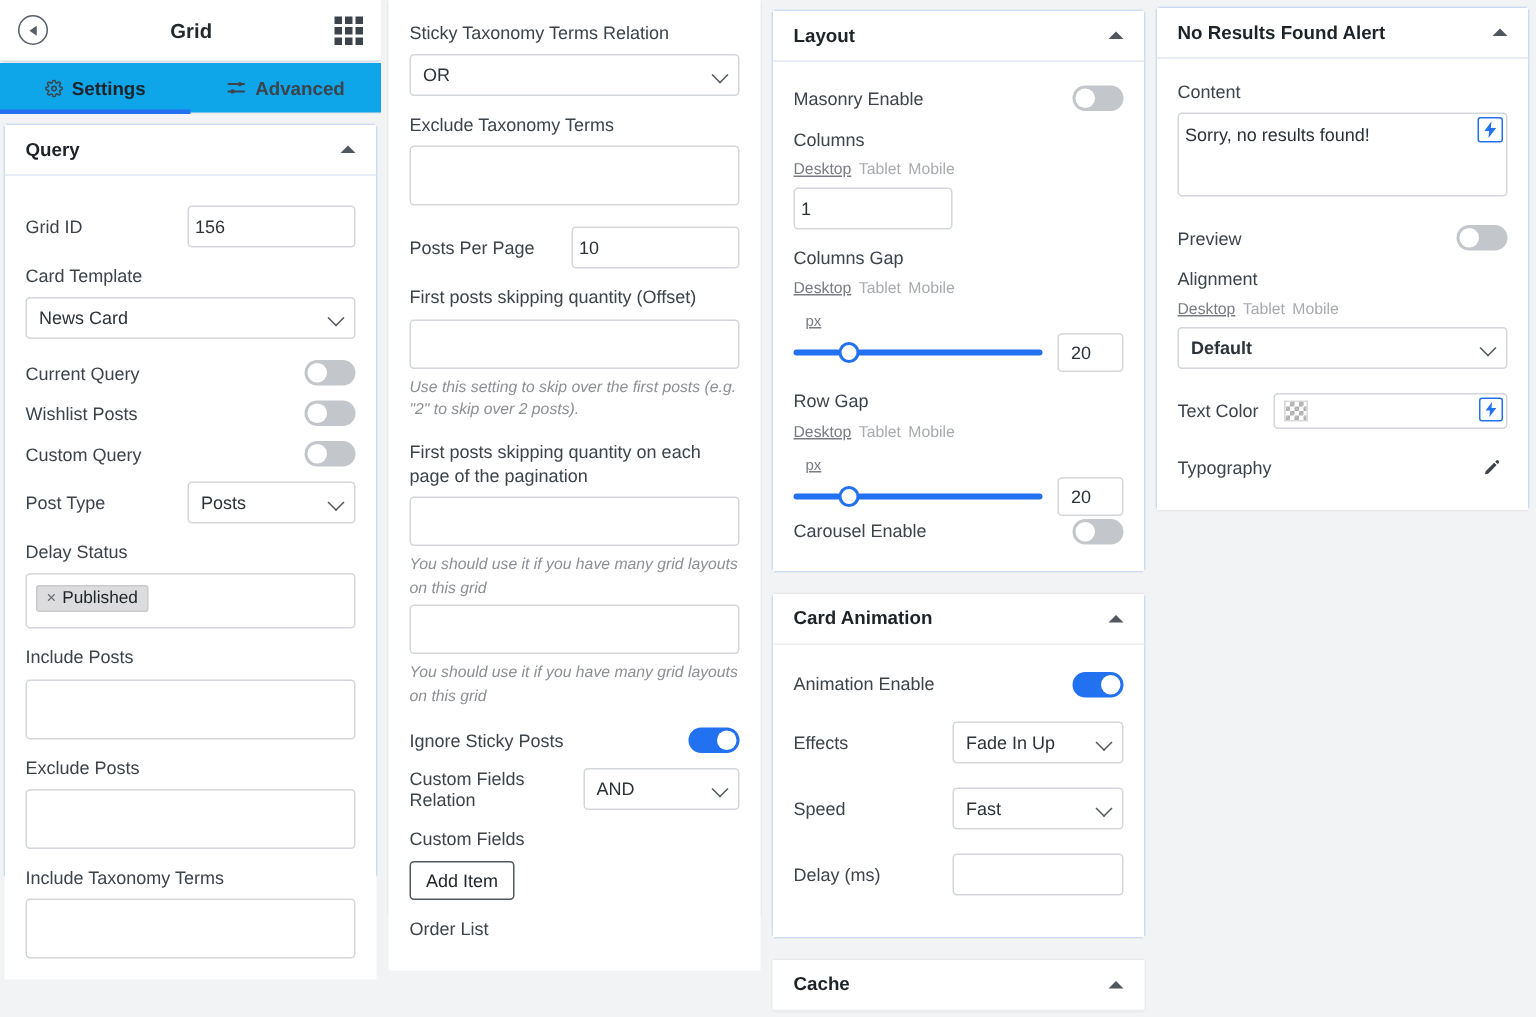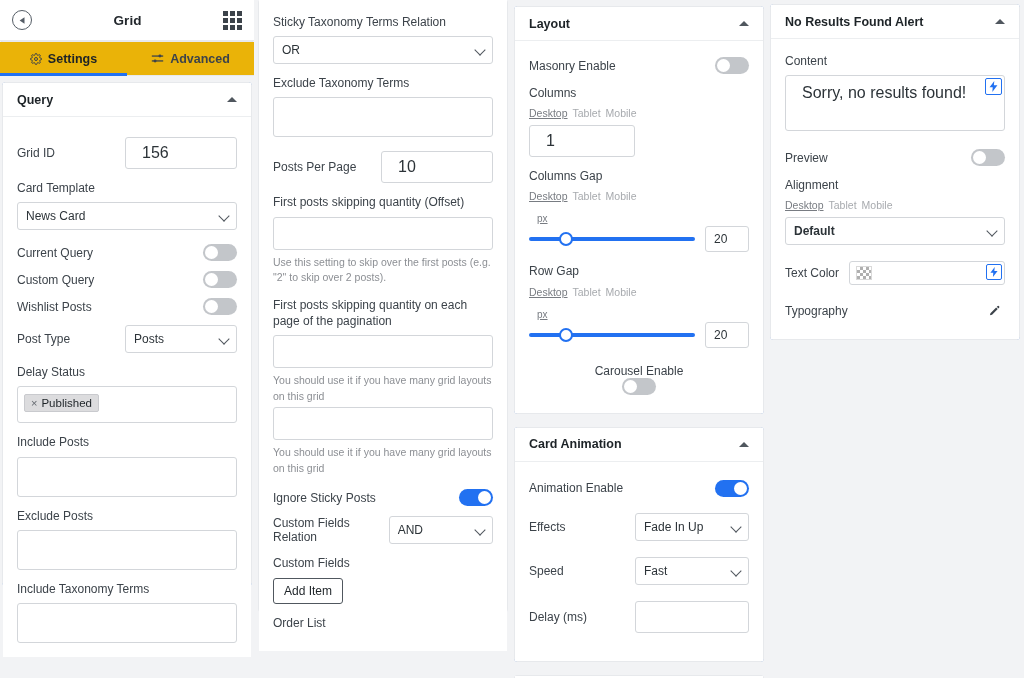--- a/index.html
+++ b/index.html
@@ -32,47 +32,47 @@
   .back-btn {
     width:20px; height:20px; border:1.5px solid #555d66; border-radius:50%;
     display:flex; align-items:center; justify-content:center; cursor:pointer;
   }
   .back-btn svg { display:block; }
   .grid-icon { display:grid; grid-template-columns:repeat(3,5px); grid-template-rows:repeat(3,5px);
     gap:2px; cursor:pointer; }
   .grid-icon i { display:block; width:5px; height:5px; background:#3c434a; }
 
   
-  .tabs { height:34px; background:#eab308; display:flex; border-bottom:1px solid #e7e9ec; }
+  .tabs { height:34px; background:#0ea5e9; display:flex; border-bottom:1px solid #e7e9ec; }
   .tab { flex:1; display:flex; align-items:center; justify-content:center; gap:6px;
     font-size:12.5px; font-weight:700; color:#3c434a; cursor:pointer; position:relative; }
   .tab.active { color:#1d2327; }
   .tab.active::after { content:""; position:absolute; left:0; right:0; bottom:-1px; height:3px; background:#2271f1; }
   .tab svg { display:block; }
 
   
   .section-head {
     height:34px; display:flex; align-items:center; justify-content:space-between;
     padding:0 14px; background:#fff; border-bottom:1px solid #eceef0;
     font-size:12.5px; font-weight:700; color:#1d2327; cursor:pointer;
   }
   .caret { width:0; height:0; border-left:5px solid transparent; border-right:5px solid transparent;
     border-bottom:5px solid #50575e; }
 
   .body { padding: 10px 14px 14px 14px; background:#fff; }
 
   .row { display:flex; align-items:center; justify-content:space-between; margin: 10px 0; }
   .label { font-size:12px; color:#3c434a; }
   .label-block { font-size:12px; color:#3c434a; margin: 11px 0 6px 0; display:block; line-height:1.35; }
-  .hint { font-size:10.5px; color:#8c8f94; line-height:1.5; margin:5px 0 2px; }
+  .hint { font-size:10.5px; color:#8c8f94; font-style:italic; line-height:1.5; margin:5px 0 2px; }
 
   input.txt, textarea.txt, .fakeinput {
     width:100%; border:1px solid #d3d6da; border-radius:3px; background:#fff;
-    font-family:"Liberation Sans", sans-serif; font-size:16px; color:#2c3338;
-    padding:6px 16px; outline:none;
+    font-family:"Liberation Sans", sans-serif; font-size:12px; color:#2c3338;
+    padding:6px 4px; outline:none;
   }
   input.txt.small { width:112px; }
   .box-tall { height:40px; }
   .box-tall2 { height:33px; }
 
   .readonly { background:#eceef0; border:1px solid #dcdfe3; }
 
   select.sel, .sel {
     width:100%; height:28px; border:1px solid #d3d6da; border-radius:3px; background:#fff;
     font-size:12px; color:#2c3338; padding:0 24px 0 8px; outline:none;
@@ -214,27 +214,27 @@
           <div class="sel" style="display:flex;align-items:center;">News Card</div>
         </div>
 
         <div class="row" style="margin-top:14px;">
           <span class="label">Current Query</span>
           <div class="toggle">
               <i></i>
             </div>
         </div>
         <div class="row">
+          <span class="label">Wishlist Posts</span>
+          <div class="toggle">
+              <i></i>
+            </div>
+        </div>
+        <div class="row">
           <span class="label">Custom Query</span>
-          <div class="toggle">
-              <i></i>
-            </div>
-        </div>
-        <div class="row">
-          <span class="label">Wishlist Posts</span>
           <div class="toggle">
               <i></i>
             </div>
         </div>
 
         <div class="row">
           <span class="label">Post Type</span>
           <div class="selwrap inline">
             <div class="sel" style="display:flex;align-items:center;">Posts</div>
           </div>
@@ -352,21 +352,21 @@
         </div>
         <span class="unit">px</span>
         <div class="sliderrow">
           <div class="slider">
             <div class="track"></div>
             <div class="thumb" id="rg-thumb" style="left: calc(22% - 7px);"></div>
           </div>
           <div class="numbox">20</div>
         </div>
 
-        <div class="row" style="margin-top:16px; margin-bottom:4px;flex-direction:column;">
+        <div class="row" style="margin-top:2px; margin-bottom:4px;">
           <span class="label">Carousel Enable</span>
           <div class="toggle">
               <i></i>
             </div>
         </div>
       </div>
     </div>
 
     <div class="panel" style="margin:13px 2px 0 2px;">
       <div class="section-head">

